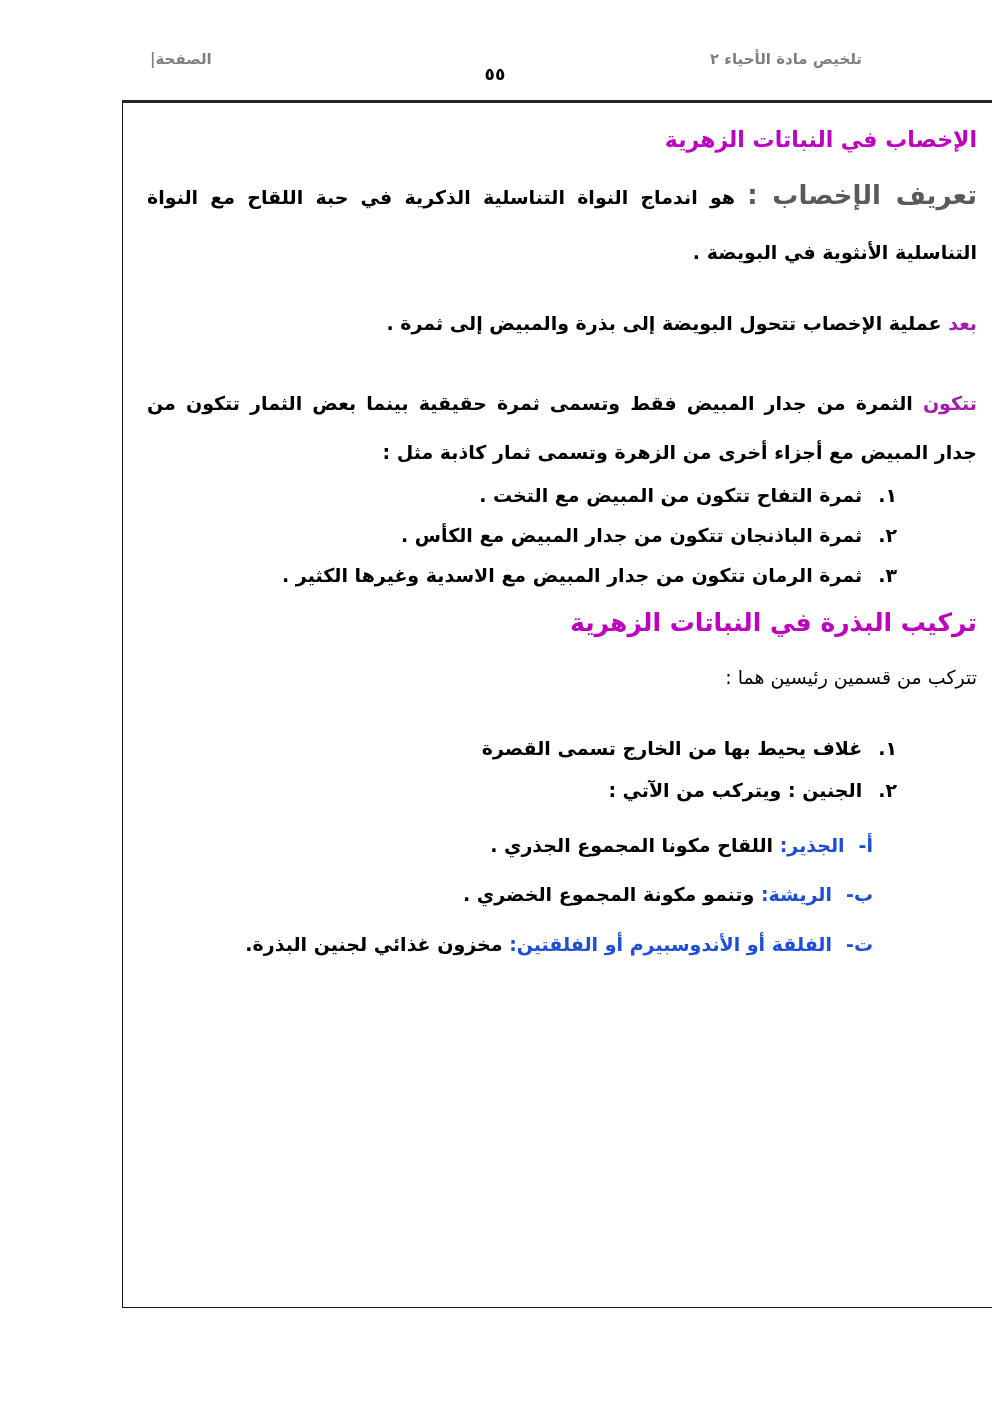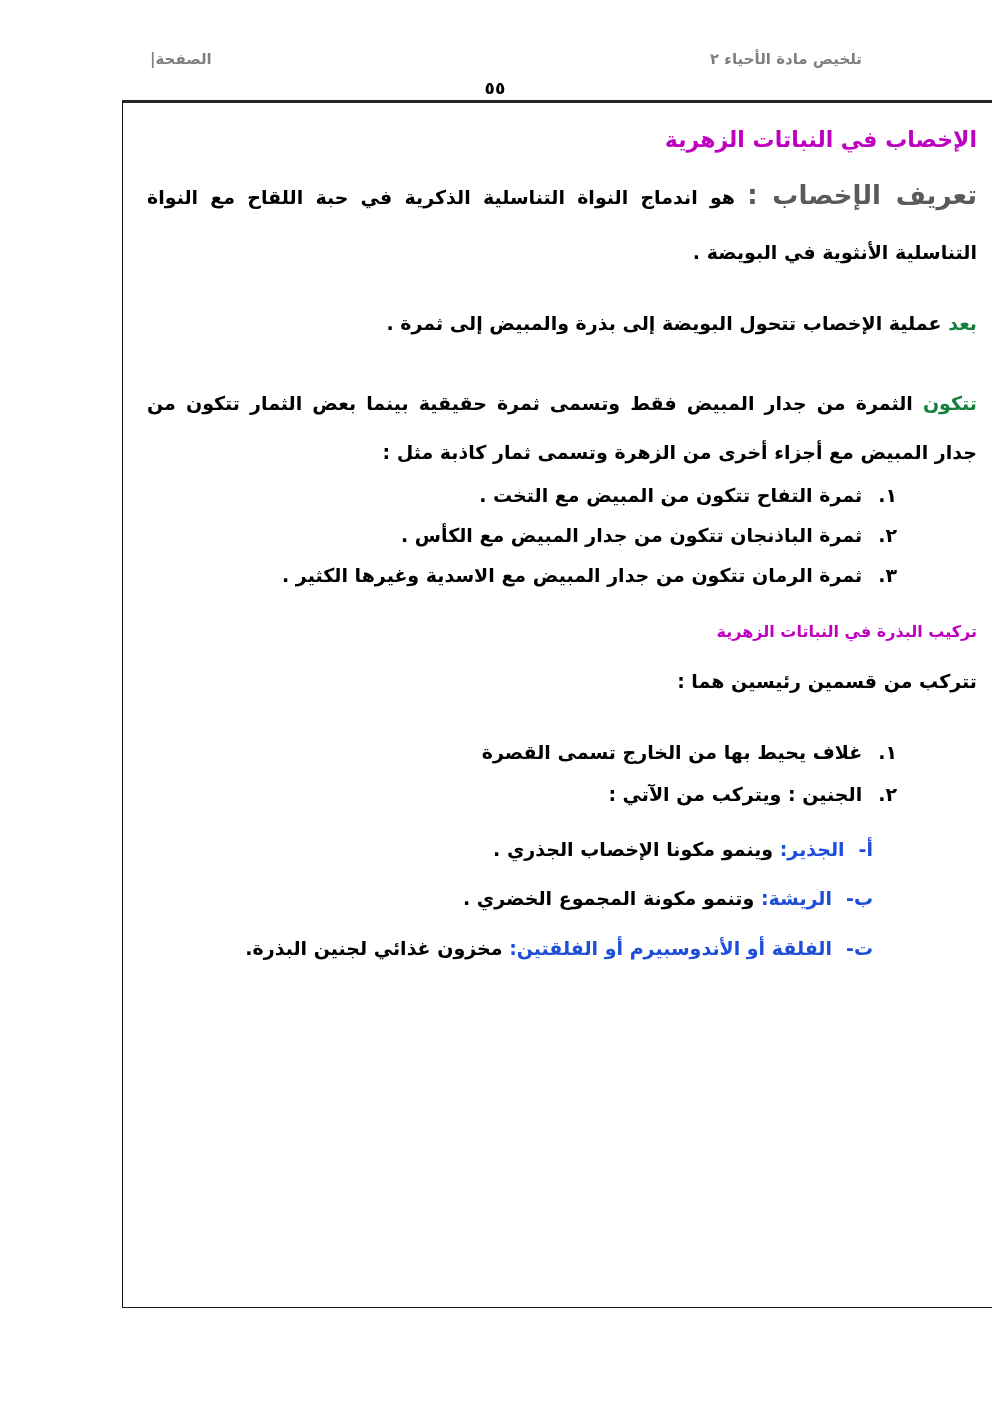--- a/index.html
+++ b/index.html
@@ -20,74 +20,74 @@
     position:absolute; top:50px; right:130px;
     color:#7f7f7f; font-size:15px; font-weight:bold;
     letter-spacing:5px;
   }
   .header-left {
     position:absolute; top:50px; left:150px;
     color:#7f7f7f; font-size:15px; font-weight:bold;
     letter-spacing:5px;
   }
   .page-number {
-    position:absolute; top:78px; left:452px; width:86px;
+    position:absolute; top:64px; left:452px; width:86px;
     text-align:center;
     color:#000; font-size:17px; font-weight:bold;
     letter-spacing:3px;
   }
   
   .content-box {
     position:absolute;
     left:122px; top:100px;
     width:880px; height:1208px;
     border:1px solid #1a1a1a;
     border-top:3px solid #262626;
     background:#ffffff;
     padding:16px 24px 4px 24px;
     direction:rtl;
   }
   .title {
     font-weight:bold;
     text-align:right;
   }
   .t1 { font-size:22px; margin-top:8px; }
-  .t2 { font-size:16px; margin-top:26px; }
+  .t2 { font-size:25px; margin-top:12px; }
   .magenta { color:#c000c0; }
   .para {
     font-size:19px;
     font-weight:bold;
     color:#000;
     line-height:2.55;
     text-align:justify;
     text-justify:inter-word;
   }
   .def { margin-top:10px; }
   .def-term {
     font-size:26px;
     color:#5a5a5a;
     letter-spacing:2px;
     font-weight:bold;
     margin-top:48px;
   }
   .after-para { margin-top:22px; text-align:right; }
   .form-para { margin-top:32px; }
-  .red { color:#15803d; }
+  .red { color:#a21caf; }
   .green { color:#1d4ed8; }
   .num-list { }
   .list-item {
     font-size:19px; font-weight:bold; color:#000;
     line-height:2.1;
     padding-right:80px;
     text-align:right;
   }
   .list-item .num { display:inline-block; margin-left:16px; }
   .seed-intro {
     margin-top:20px;
-    font-size:19px; font-weight:bold;
+    font-size:19px; font-weight:normal;
     text-align:right;
     line-height:2.2;
   }
   .seed-list { margin-top:28px; }
   .seed-list .list-item { line-height:2.25; }
   .embryo-list { margin-top:14px; }
   .embryo-item {
     font-size:19px; font-weight:bold; color:#000;
     padding-right:104px;
     text-align:right;
@@ -145,21 +145,21 @@
         <span class="num">١.</span><span>غلاف يحيط بها من الخارج تسمى القصرة</span>
       </div>
       <div class="list-item">
         <span class="num">٢.</span><span>الجنين : ويتركب من الآتي :</span>
       </div>
     </div>
 
     <div class="embryo-list">
       <div class="embryo-item">
         <span class="letter green">أ-</span><span class="green">الجذير:</span>
-        <span>وينمو مكونا الإخصاب الجذري .</span>
+        <span>اللقاح مكونا المجموع الجذري .</span>
       </div>
       <div class="embryo-item">
         <span class="letter green">ب-</span><span class="green">الريشة:</span>
         <span>وتنمو مكونة المجموع الخضري .</span>
       </div>
       <div class="embryo-item">
         <span class="letter green">ت-</span><span class="green">الفلقة أو الأندوسبيرم أو الفلقتين:</span>
         <span>مخزون غذائي لجنين البذرة.</span>
       </div>
     </div>

